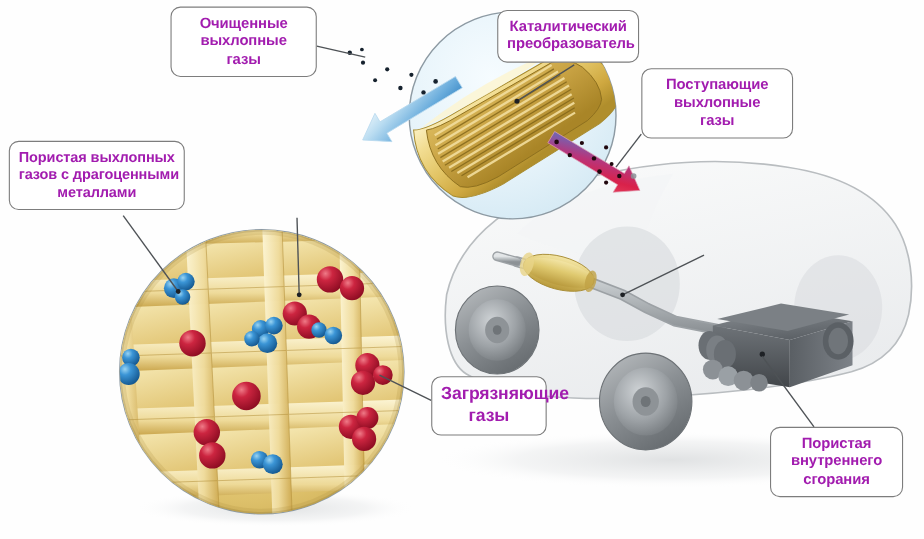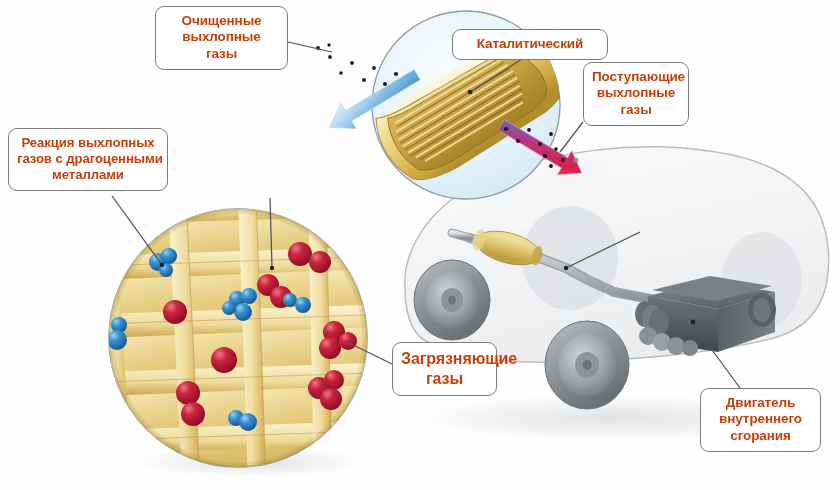--- a/index.html
+++ b/index.html
@@ -10,35 +10,35 @@
     background:#fefefe;
   }
   #stage{position:absolute;inset:0;width:840px;height:490px;}
   svg#art{position:absolute;left:0;top:0;width:840px;height:490px;}
 
   .callout{
     position:absolute;
     background:#ffffff;
     border:1.6px solid #7d7d7d;
     border-radius:9px;
-    color:#c2410c;
+    color:#a21caf;
     font-weight:bold;
     text-align:center;
     line-height:1.22;
     box-sizing:border-box;
     padding:6px 8px 7px 8px;
     z-index:40;
     letter-spacing:-0.1px;
   }
   .callout span{display:block;white-space:nowrap;}
 
   
   #cl-clean      {left:155px;  top:6px;   width:133px; font-size:13.5px;}
-  #cl-converter  {left:452px;  top:9px;   width:156px; font-size:13.5px;margin-top:20px;}
-  #cl-incoming   {left:583px;  top:62px;  width:106px; font-size:13.5px;}
+  #cl-converter  {left:452px;  top:9px;   width:129px; font-size:13.5px;}
+  #cl-incoming   {left:583px;  top:62px;  width:138px; font-size:13.5px;}
   #cl-reaction   {left:8px;    top:128px; width:160px; font-size:13.2px;}
   #cl-porous     {left:183px;  top:130px; width:171px; font-size:13.2px;}
   #cl-pipe       {left:632px;  top:182px; width:107px; font-size:13.5px;}
   #cl-pollutant  {left:392px;  top:342px; width:105px; font-size:16px;}
   #cl-engine     {left:700px;  top:388px; width:121px; font-size:13.5px;}
 </style>
 </head>
 <body>
 
 <div id="stage">
@@ -457,40 +457,41 @@
   </svg>
 
   <div class="callout" id="cl-clean">
     <span>Очищенные</span>
     <span>выхлопные</span>
     <span>газы</span>
   </div>
 
   <div class="callout" id="cl-converter">
     <span>Каталитический</span>
+    <span>преобразователь</span>
   </div>
 
   <div class="callout" id="cl-incoming">
     <span>Поступающие</span>
     <span>выхлопные</span>
     <span>газы</span>
   </div>
 
   <div class="callout" id="cl-reaction">
-    <span>Реакция выхлопных</span>
+    <span>Пористая выхлопных</span>
     <span>газов с драгоценными</span>
     <span>металлами</span>
   </div>
 
 
 
   <div class="callout" id="cl-pollutant">
     <span>Загрязняющие</span>
     <span>газы</span>
   </div>
 
   <div class="callout" id="cl-engine">
-    <span>Двигатель</span>
+    <span>Пористая</span>
     <span>внутреннего</span>
     <span>сгорания</span>
   </div>
 
 </div>
 
 </body></html>

